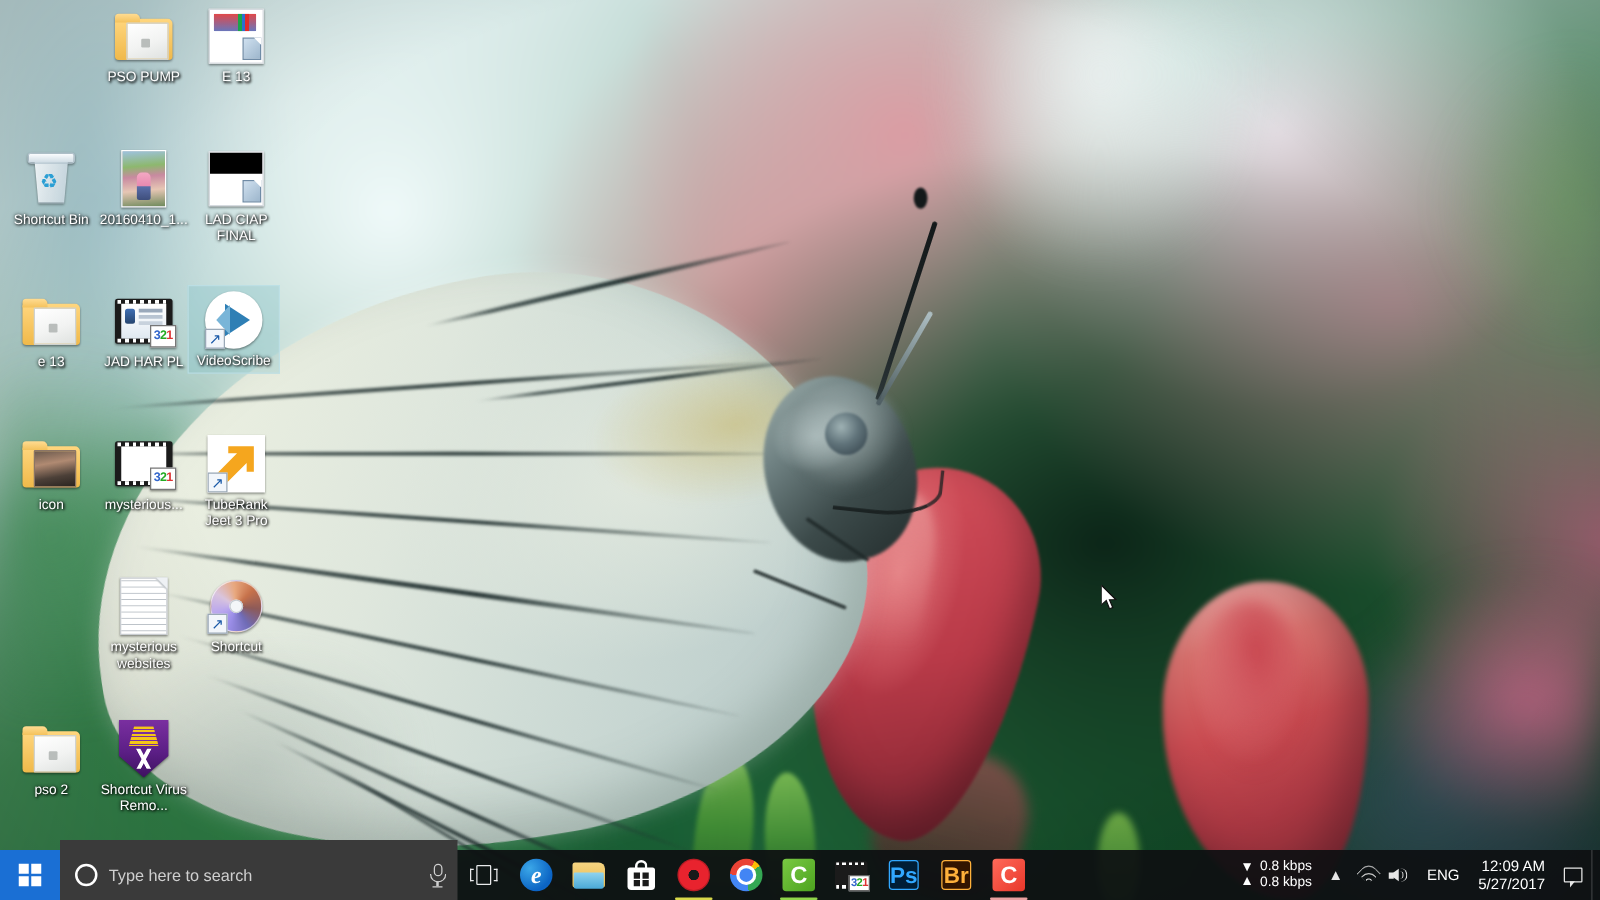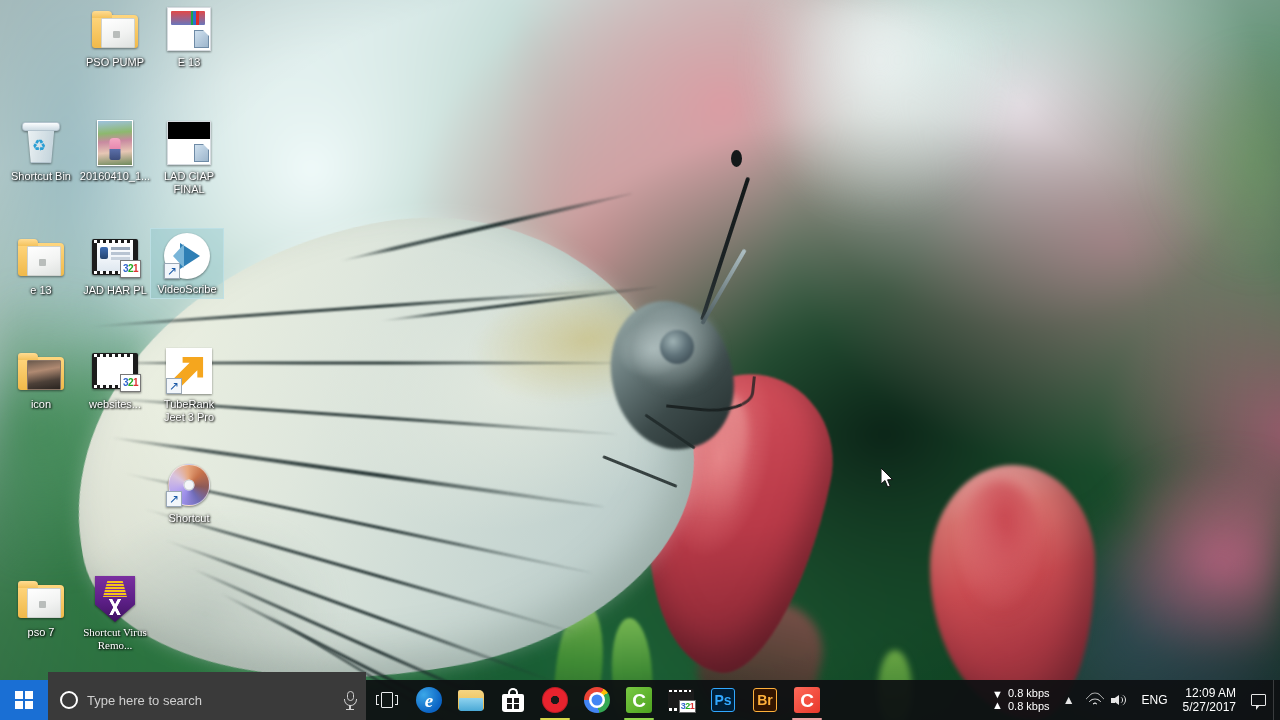--- a/index.html
+++ b/index.html
@@ -566,21 +566,21 @@
   #v321-icon .pt, #v321-icon .pb { position: absolute; left: 1px; right: 1px; height: 2.5px;
     background: repeating-linear-gradient(90deg,#fff 0 2.5px, #1b1b1b 2.5px 5px); }
   #v321-icon .pt { top: 0.5px; } #v321-icon .pb { bottom: 0.5px; }
   #v321-icon .nums { position: absolute; right: -2px; bottom: -2px; width: 17px; height: 13px;
     background: #fff; border: 1px solid #666; display: flex; align-items: center; justify-content: center;
     font-size: 9px; font-weight: bold; line-height: 1; letter-spacing: -.5px; }
   #v321-icon .nums .r{color:#d33}#v321-icon .nums .g{color:#2a2}#v321-icon .nums .b{color:#36c}
   
   .adobe { width: 24px; height: 24px; border-radius: 3px;
     display: flex; align-items: center; justify-content: center;
-    font-size: 14px; font-weight: bold; font-family:"Liberation Sans",sans-serif; line-height:1; }
+    font-size: 18px; font-weight: bold; font-family:"Liberation Sans",sans-serif; line-height:1; }
   #ps-icon { background: #001e36; border: 1.5px solid #31a8ff; color: #31a8ff; }
   #br-icon { background: #331500; border: 1.5px solid #ffb13b; color: #ffb13b; }
 
   #tray-spacer { flex: 1; }
   #tray {
     display: flex; align-items: center; height: 40px; gap: 0;
     padding-right: 2px;
   }
   #net-meter {
     display: flex; align-items: center; gap: 5px; padding: 0 6px 0 4px; height: 40px;
@@ -798,55 +798,61 @@
             <div class="perf-t"></div>
             <div class="inner"></div>
             <div class="perf-b"></div>
           <div class="badge-321">
               <span class="b">3</span>
               <span class="g">2</span>
               <span class="r">1</span>
             </div>
         </div>
       </div>
-      <div class="dlabel">websites...</div>
+      <div class="dlabel">mysterious...</div>
     </div>
 
     <div class="dicon" style="left:152px; top:344px;">
       <div class="glyph">
         <div class="tuberank">
             <div class="arrow"></div>
           <div class="shortcut-badge">↗</div>
         </div>
       </div>
       <div class="dlabel">TubeRank Jeet 3 Pro</div>
     </div>
 
 
+    <div class="dicon" style="left:78px; top:458px;">
+      <div class="glyph">
+        <div class="lined-doc"></div>
+      </div>
+      <div class="dlabel">mysterious websites</div>
+    </div>
 
     <div class="dicon" style="left:152px; top:458px;">
       <div class="glyph">
         <div class="disc"></div>
         <div class="shortcut-badge" style="left:1px; bottom:2px;">↗</div>
       </div>
       <div class="dlabel">Shortcut</div>
     </div>
 
     <div class="dicon" style="left:4px; top:572px;">
       <div class="glyph">
         <div class="folder">
             <div class="back"></div>
             <div class="tab"></div>
             <div class="front"></div>
           </div>
       </div>
-      <div class="dlabel">pso 7</div>
-    </div>
-
-    <div class="dicon" style="left:78px; top:572px;font-family:Liberation Serif, serif;">
+      <div class="dlabel">pso 2</div>
+    </div>
+
+    <div class="dicon" style="left:78px; top:572px;">
       <div class="glyph">
         <div class="crest">
             <div class="stack"></div>
             <div class="keris"></div>
           </div>
       </div>
       <div class="dlabel">Shortcut Virus Remo...</div>
     </div>
 
   </div>

